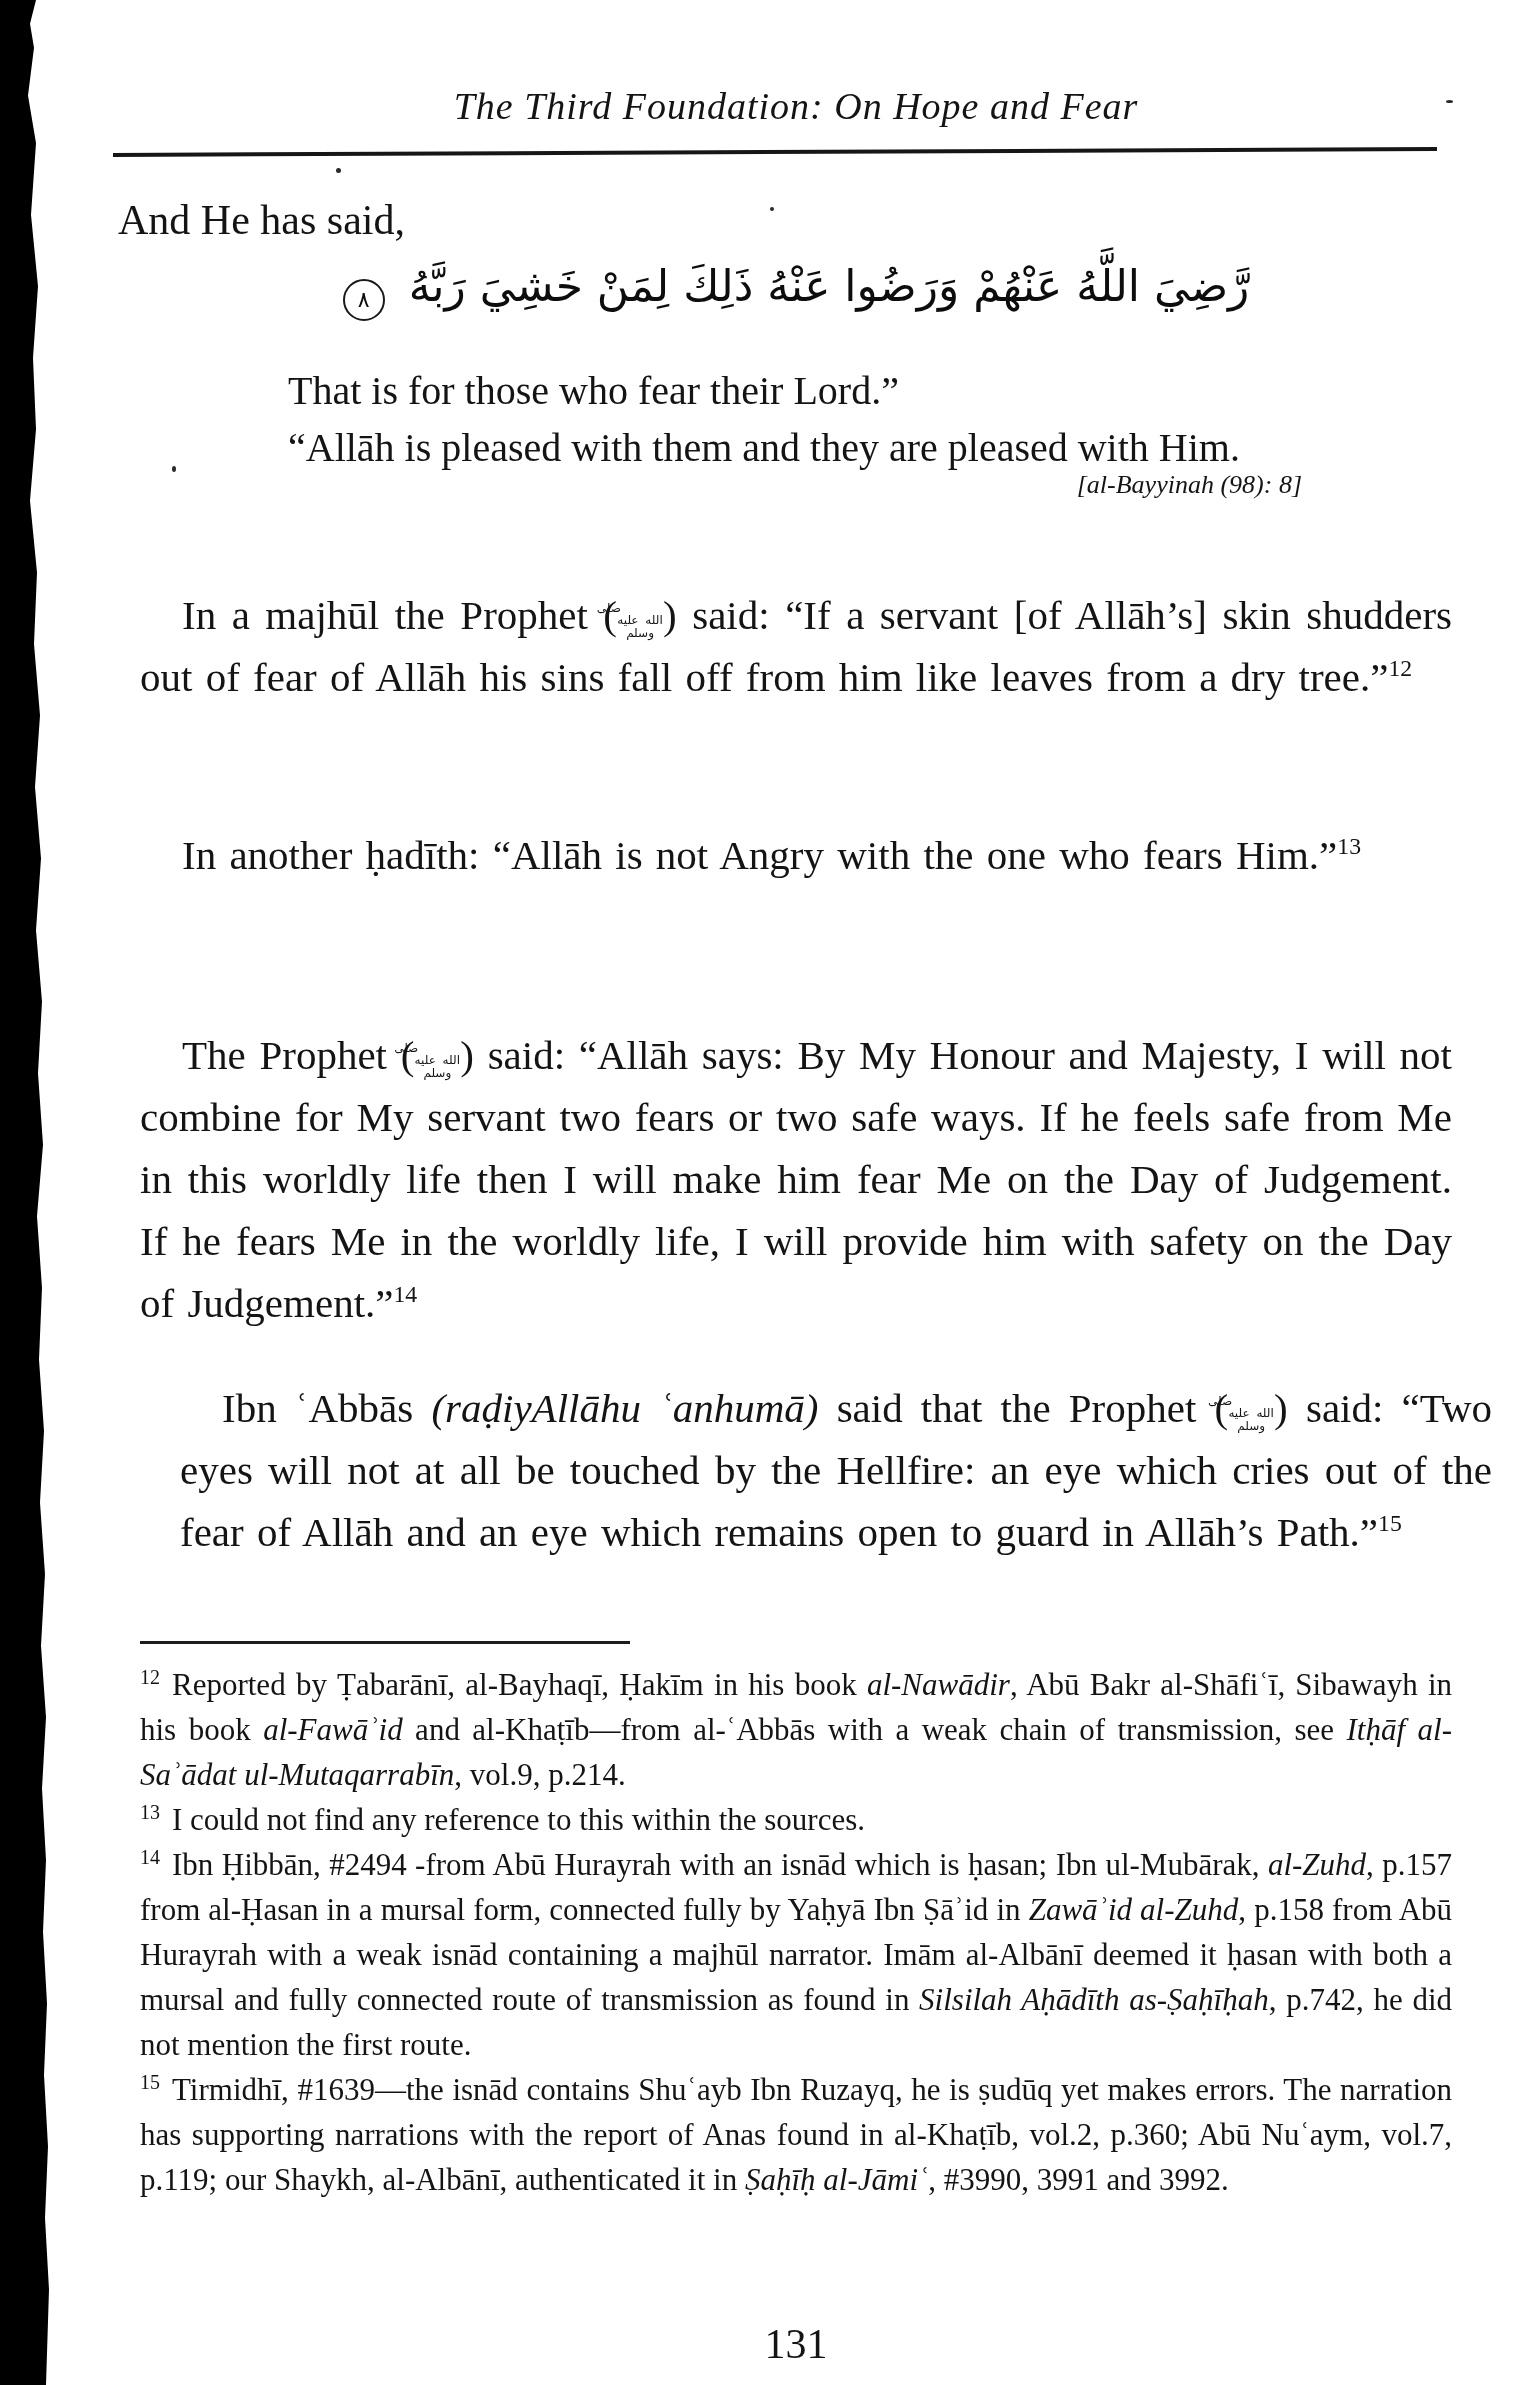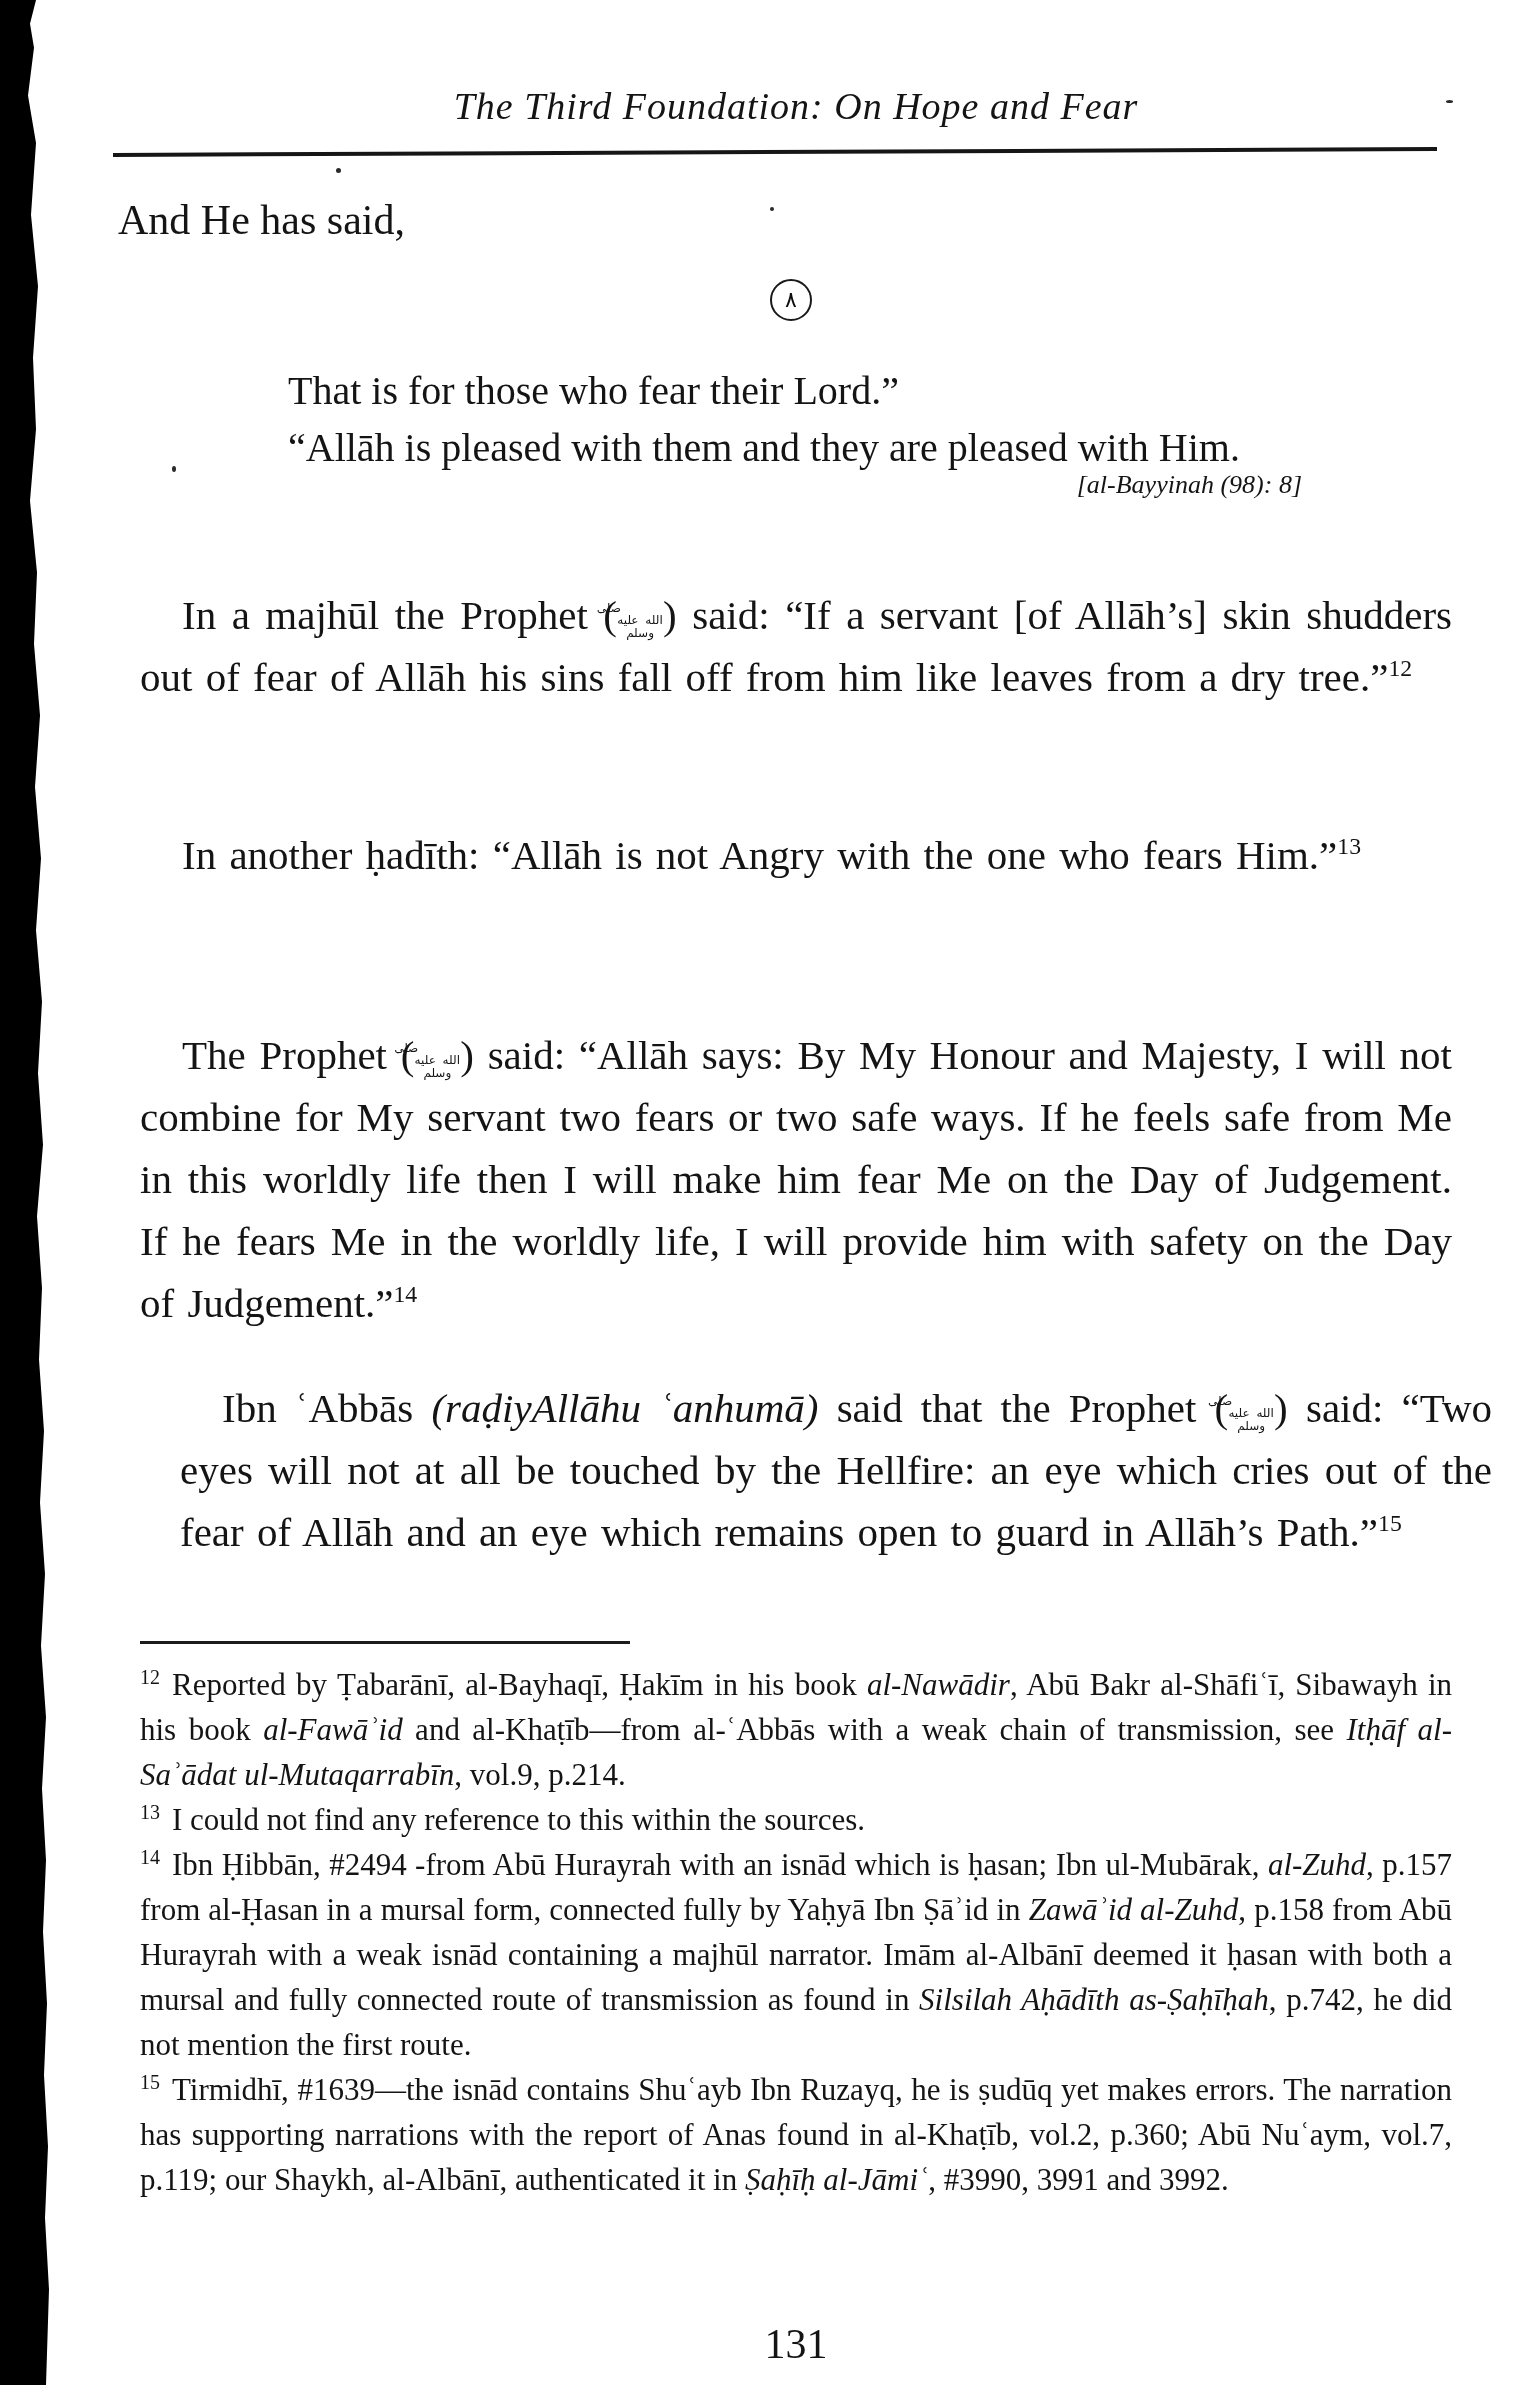--- a/index.html
+++ b/index.html
@@ -72,20 +72,21 @@
   <div class="speck" style="left:770px;top:207px;width:4px;height:4px;"></div>
   <div class="speck" style="left:1446px;top:100px;width:7px;height:3px;"></div>
   <div class="speck" style="left:172px;top:466px;width:4px;height:6px;"></div>
 
   <div class="header-title">The Third Foundation: On Hope and Fear</div>
   <div class="header-rule"></div>
 
   <div class="leadin">And He has said,</div>
 
   <div class="arabic" dir="rtl">
+    <span>رَّضِيَ اللَّهُ عَنْهُمْ وَرَضُوا عَنْهُ ذَلِكَ لِمَنْ خَشِيَ رَبَّهُ</span>
     <span class="ayah-marker">
         <span>٨</span>
       </span>
   </div>
 
   <div class="quote">
     <div>That is for those who fear their Lord.”</div>
     <div>“Allāh is pleased with them and they are pleased with Him.</div>
   </div>
 

